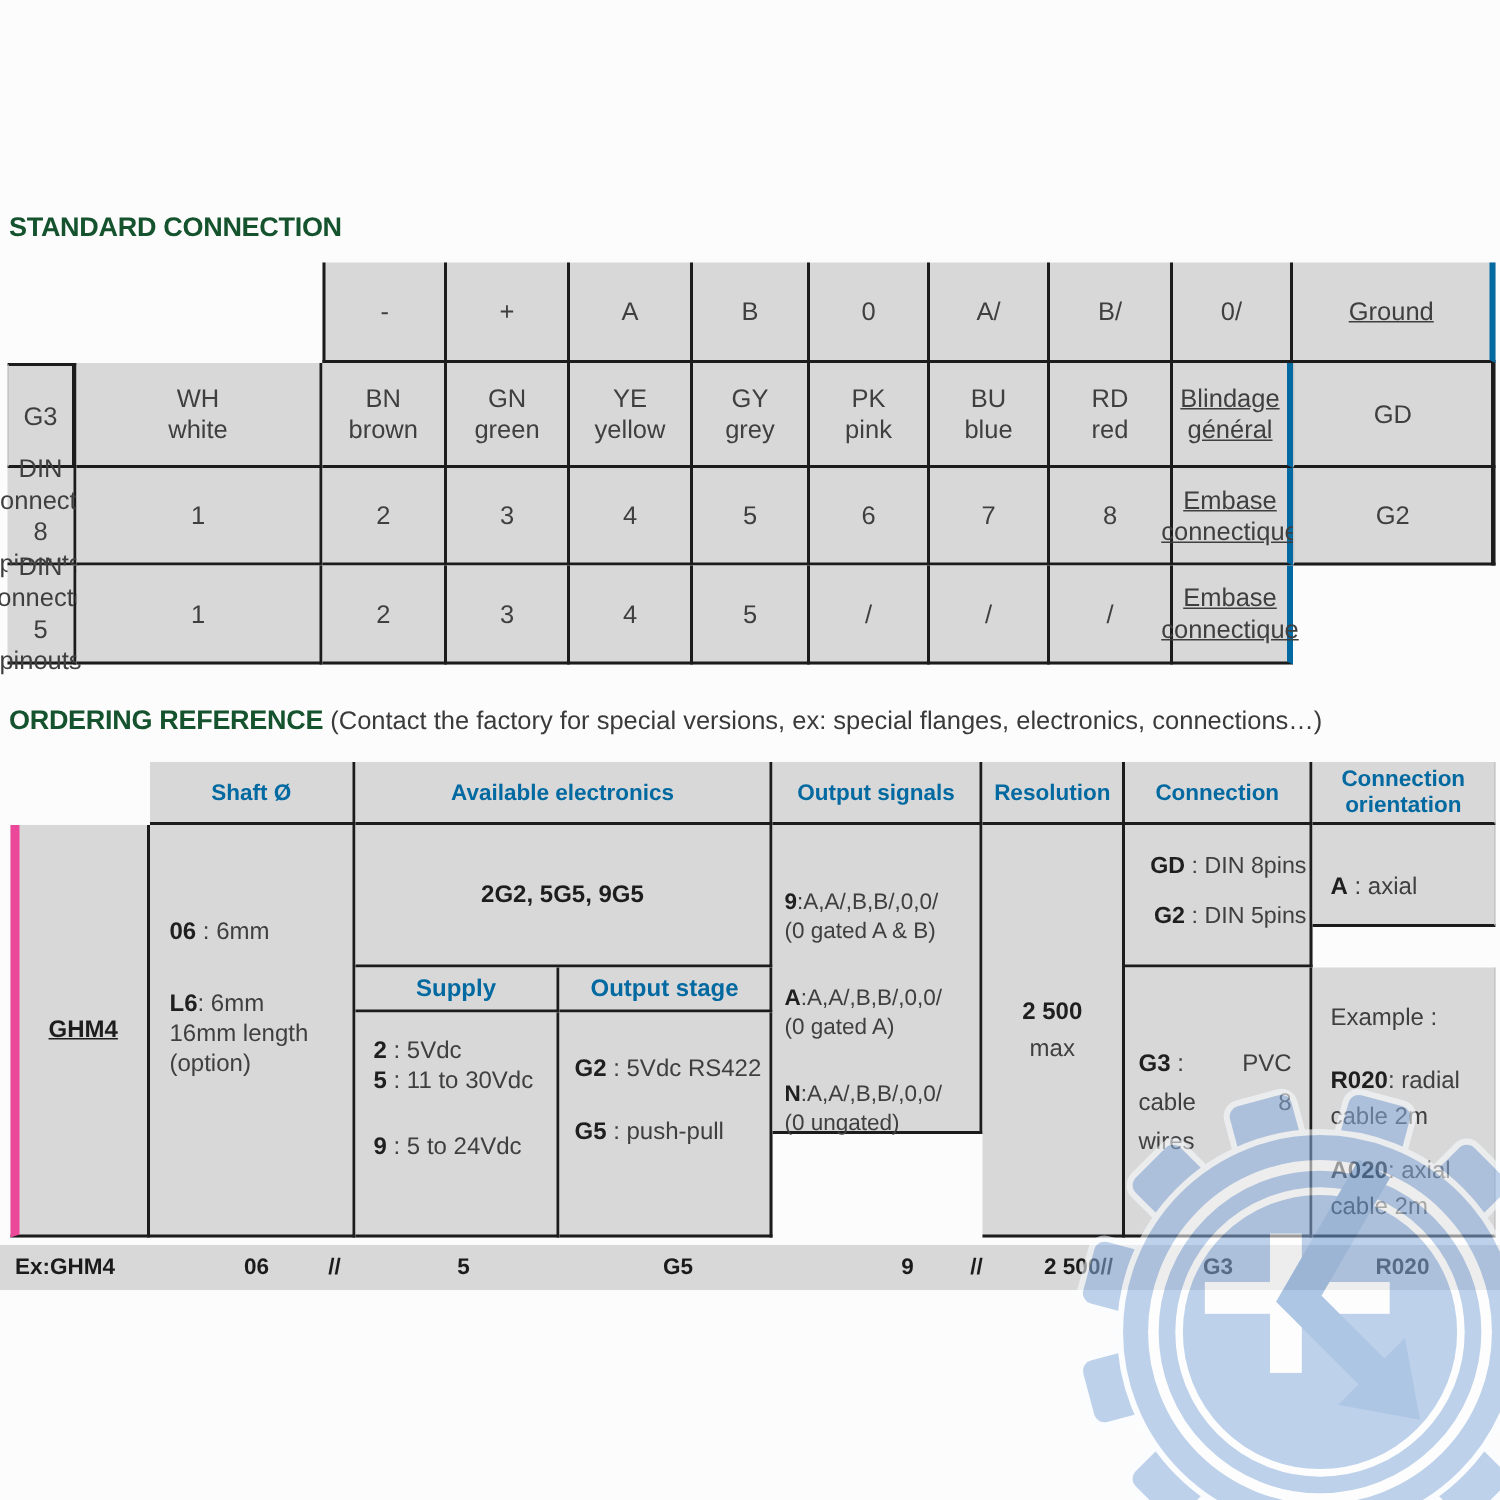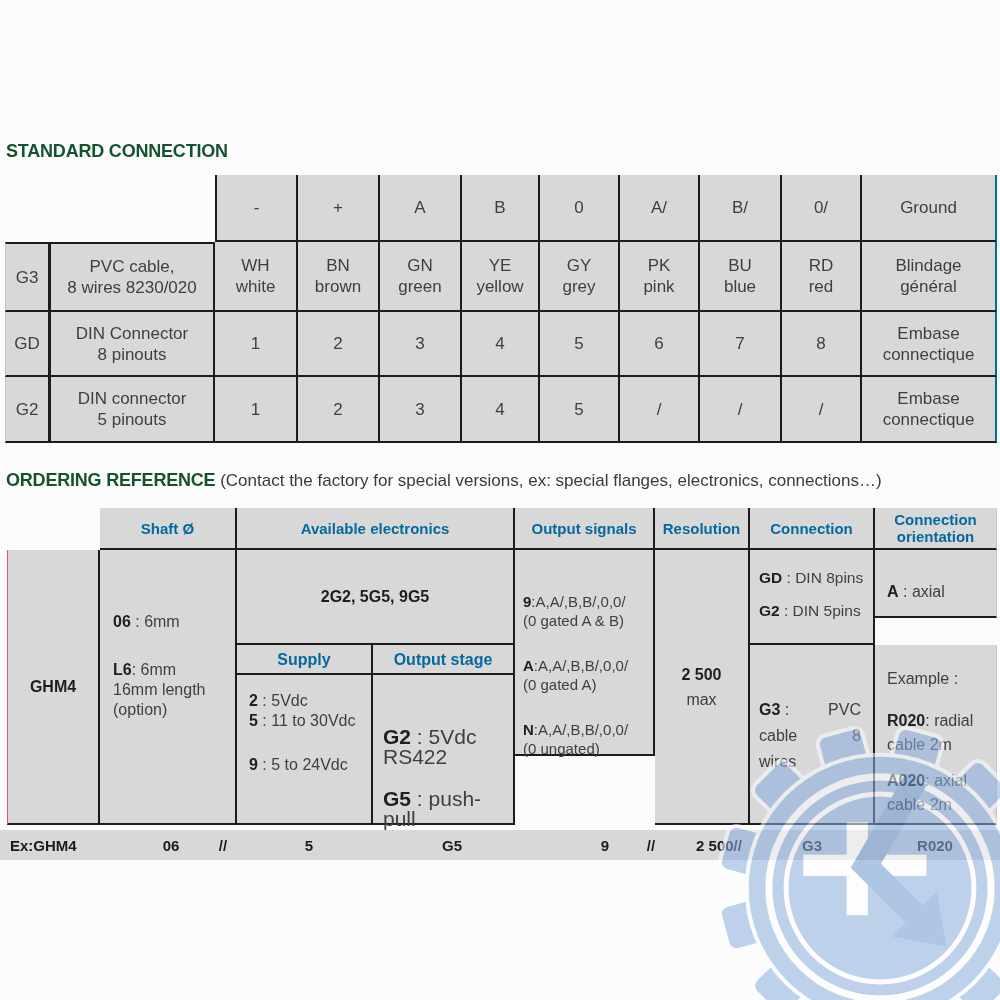--- a/index.html
+++ b/index.html
@@ -14,31 +14,31 @@
   #t1 { position:absolute; left:5px; top:175px; display:grid;
         grid-template-columns:46px 164px 83px 82px 82px 78px 80px 80px 82px 80px 135px;
         grid-template-rows:67px 70px 65px 66px; }
   .c { background:#d8d8d8; border-right:2px solid #1c1c1c; border-bottom:2px solid #1c1c1c;
        display:flex; flex-direction:column; justify-content:center; align-items:center;
        text-align:center; font-size:17px; line-height:21px; color:#3f3f3f; }
   .spacer2 { grid-column:1 / span 2; background:transparent; border:none; }
   .hfirst { border-left:2px solid #1c1c1c; }
   .code { border-left:1px solid #c6c6c6; border-right:3px solid #1c1c1c; }
   .rowtop { border-top:2px solid #1c1c1c; }
-  .ground { border-right:2px solid #0369a1; }
+  .ground { border-right:4px solid #0369a1;text-decoration:underline; }
 
   
   .c2 { position:absolute; background:#d8d8d8; border-right:2px solid #1c1c1c;
         font-size:16px; line-height:20px; color:#3f3f3f; }
   .c2 b { color:#1f1f1f; }
   .h2c { display:flex; flex-direction:column; align-items:center; justify-content:center;
          text-align:center; font-weight:bold; color:#0369a1; font-size:15px; line-height:17px; }
   .hb { border-bottom:2px solid #1c1c1c; }
   .thin-r { border-right:1px solid #c6c6c6; }
-  .thin-l { border-left:1px solid #ec4899; }
+  .thin-l { border-left:6px solid #ec4899;text-decoration:underline; }
   .center-col { display:flex; flex-direction:column; align-items:center; justify-content:center; text-align:center; }
   .jline { display:flex; justify-content:space-between; }
 
   
   .exbar { position:absolute; left:0; top:830px; width:1000px; height:30px; background:#d8d8d8; }
   .exv { position:absolute; top:50%; transform:translate(-50%,-50%); font-weight:bold;
          font-size:15px; color:#1b1b1b; white-space:nowrap; }
   .exlabel { position:absolute; left:10px; top:50%; transform:translateY(-50%);
              font-weight:bold; font-size:15px; color:#1b1b1b; }
 
@@ -61,24 +61,20 @@
     <div class="c">+</div>
     <div class="c">A</div>
     <div class="c">B</div>
     <div class="c">0</div>
     <div class="c">A/</div>
     <div class="c">B/</div>
     <div class="c">0/</div>
     <div class="c ground">Ground</div>
 
     <div class="c code rowtop">G3</div>
-    <div class="c rowtop">
-      <span>PVC cable,</span>
-      <span>8 wires 8230/020</span>
-    </div>
     <div class="c">
         <span>WH</span>
         <span>white</span>
       </div>
     <div class="c">
         <span>BN</span>
         <span>brown</span>
       </div>
     <div class="c">
         <span>GN</span>
@@ -244,21 +240,21 @@
     <div class="c2 h2c hb" style="left:373px; top:645px; width:142px; height:30px; font-size:16px;">
         <span>Output stage</span>
       </div>
 
     <div class="c2 hb" style="left:237px; top:675px; width:136px; height:150px; padding:16px 4px 0 12px;">
       <div><b>2</b><span> : 5Vdc</span></div>
       <div style=""><b>5</b><span> : 11 to 30Vdc</span></div>
       <div style="margin-top:24px;"><b>9</b><span> : 5 to 24Vdc</span></div>
     </div>
 
-    <div class="c2 hb" style="left:373px; top:675px; width:142px; height:150px; padding:52px 2px 0 10px; font-size:21px;">
+    <div class="c2 hb" style="left:373px; top:675px; width:142px; height:150px; padding:28px 2px 0 10px; font-size:16px;">
       <div><b>G2</b><span> :  5Vdc RS422</span></div>
       <div style="margin-top:22px;"><b>G5</b><span> : push-pull</span></div>
     </div>
 
     <div class="c2 hb" style="left:515px; top:550px; width:140px; height:206px; padding:42px 2px 0 8px; font-size:15px; line-height:19px;">
       <div>
         <div><b>9</b><span>:A,A/,B,B/,0,0/</span></div>
         <div>(0 gated A &amp; B)</div>
       </div>
       <div style="margin-top:26px;">
@@ -269,21 +265,21 @@
         <div><b>N</b><span>:A,A/,B,B/,0,0/</span></div>
         <div>(0 ungated)</div>
       </div>
     </div>
 
     <div class="c2 hb center-col" style="left:655px; top:550px; width:95px; height:275px; line-height:25px;">
       <b>2 500</b>
       <span>max</span>
     </div>
 
-    <div class="c2 hb" style="left:750px; top:550px; width:125px; height:95px; padding:18px 2px 0 9px; font-size:15.5px;">
+    <div class="c2 hb" style="left:750px; top:550px; width:125px; height:95px; padding:18px 2px 0 9px; font-size:15.5px;text-align:right;">
       <div><b>GD</b><span> : DIN 8pins</span></div>
       <div style="margin-top:13px;"><b>G2</b><span> : DIN 5pins</span></div>
     </div>
 
     <div class="c2 hb" style="left:750px; top:645px; width:125px; height:180px; padding:52px 12px 0 9px; line-height:26px;">
       <div class="jline">
           <span><b>G3</b><span> :</span></span>
           <span>PVC</span>
         </div>
       <div class="jline">

